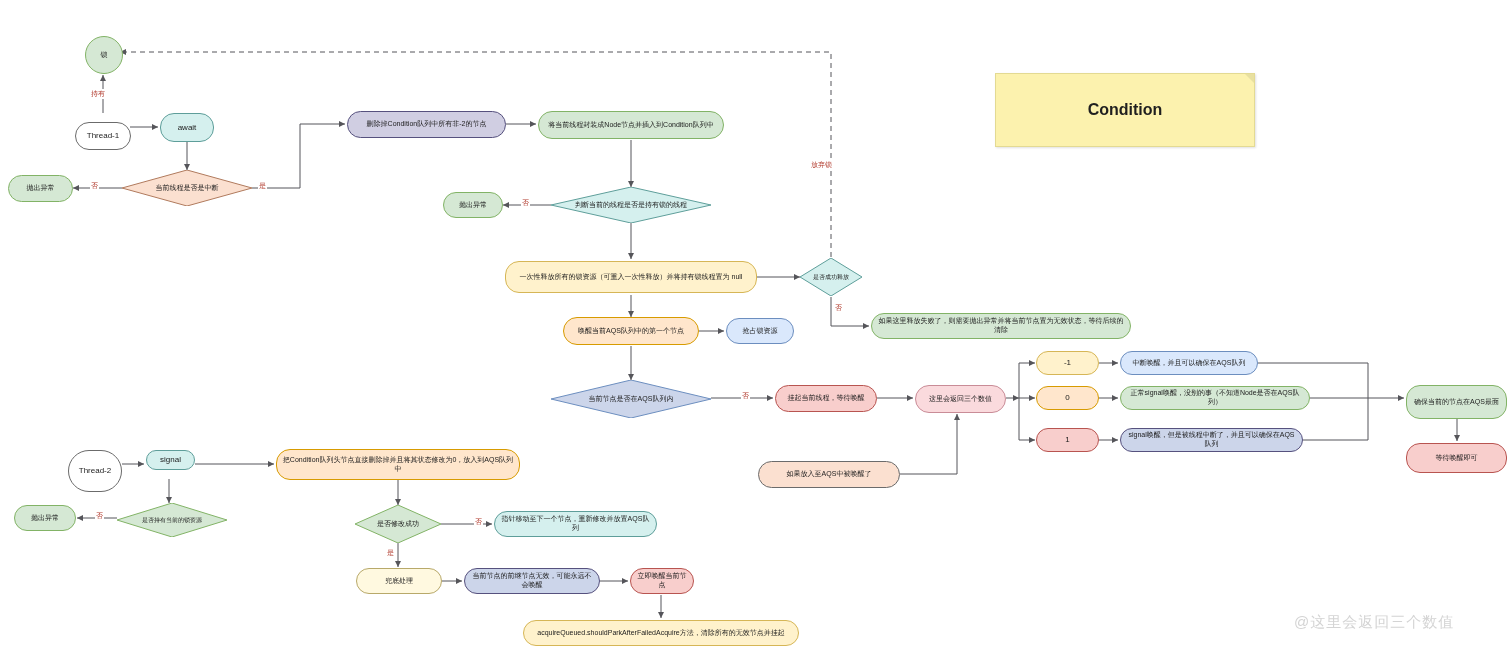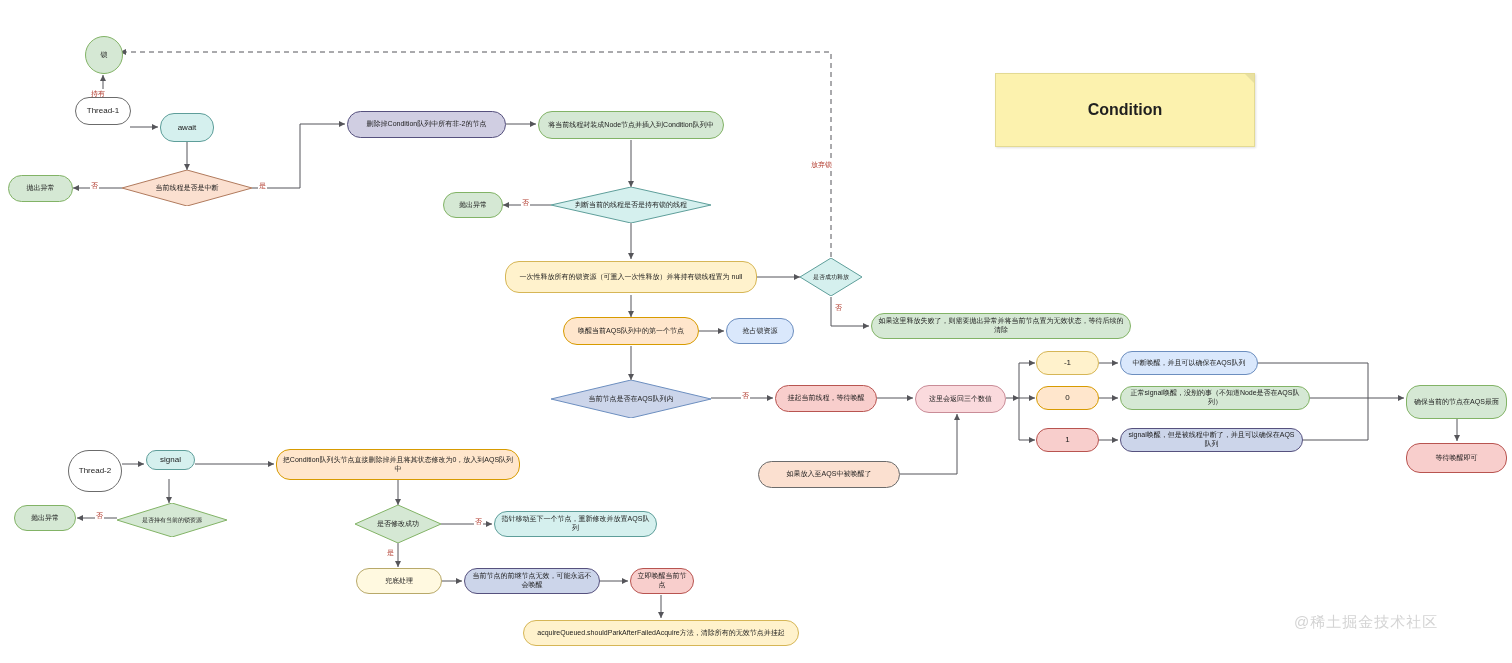--- a/index.html
+++ b/index.html
@@ -115,21 +115,21 @@
       <path d="M661,595 L661,618"></path>
     </g>
   </svg>
 
   <div class="node circle cn" style="left:85px;top:36px;width:38px;height:38px;background:#d5e8d4;border-color:#82b366;">
     <span>锁</span>
   </div>
 
   <div class="elabel" style="left:90px;top:89px;">持有</div>
 
-  <div class="node stadium en" style="left:75px;top:97px;width:56px;height:28px;background:#fff;border-color:#6b6b6b;">
+  <div class="node stadium en" style="left:75px;top:122px;width:56px;height:28px;background:#fff;border-color:#6b6b6b;">
     <span>Thread-1</span>
   </div>
 
   <div class="node rect en" style="left:160px;top:113px;width:54px;height:29px;background:#d5f0ee;border-color:#5e9e9a;">
     <span>await</span>
   </div>
 
   <div class="diamond-wrap" style="left:122px;top:170px;width:130px;height:36px;">
     <svg width="130" height="36">
         <polygon points="65,0 130,18 65,36 0,18" fill="#fbe0d0" stroke="#b07a5d" stroke-width="1"></polygon>
@@ -292,15 +292,15 @@
 
   <div class="node rect cn" style="left:523px;top:620px;width:276px;height:26px;background:#fff2cc;border-color:#d6b656;">
     <span>acquireQueued.shouldParkAfterFailedAcquire方法，清除所有的无效节点并挂起</span>
   </div>
 
   <div class="note" style="left:995px;top:73px;width:258px;height:72px;font-size:16px;background:#fcf2ae;justify-content:center;">
     <span class="fold"></span>
     <span>Condition</span>
   </div>
 
-  <div class="watermark" style="left:1294px;top:613px;">@稀土掘金技术社区</div>
+  <div class="watermark" style="left:1294px;top:613px;">@这里会返回三个数值</div>
 
 </div>
 
 </body></html>

